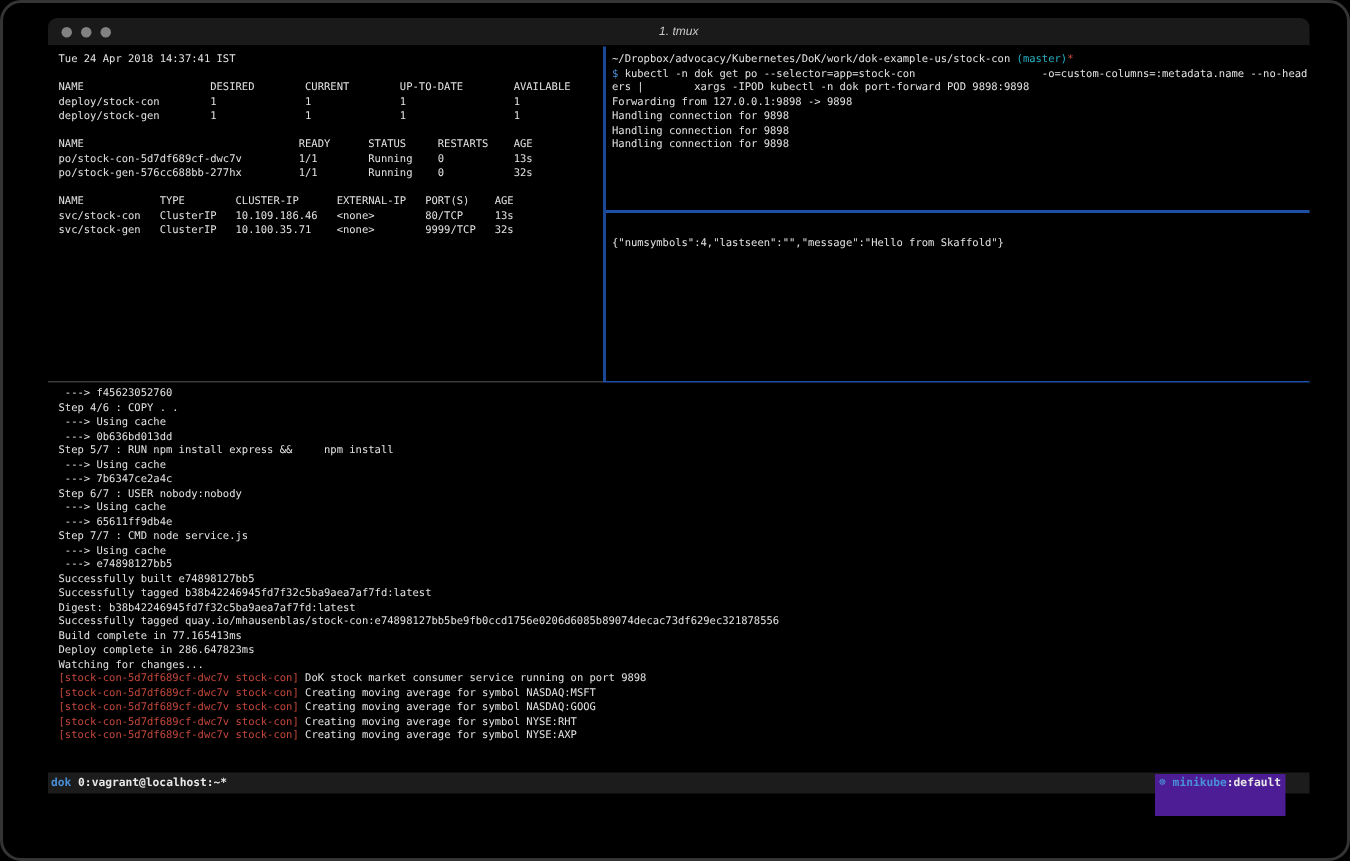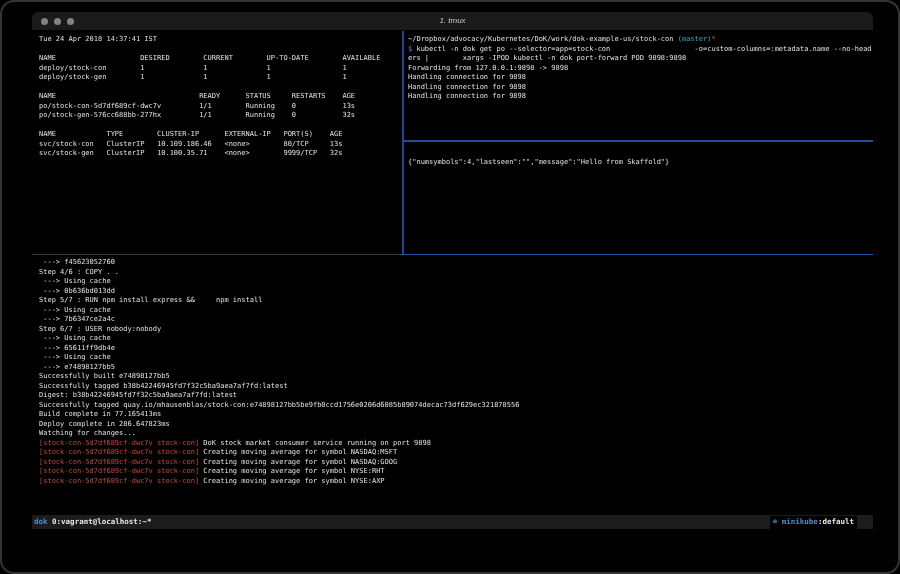--- a/index.html
+++ b/index.html
@@ -28,21 +28,21 @@
   .c-cyan{color:#28b1c3;}
   .c-orange{color:#d4543c;}
   .c-blue{color:#4a90d9;}
   .c-red{color:#c4473c;}
   .statusbar{position:absolute;left:0;top:503px;width:841px;height:14px;background:#1c1c1c;
        font-size:7.5px;line-height:14px;white-space:pre;}
   .status-left{position:absolute;left:2px;top:0;font-weight:bold;}
   .status-session{color:#4a90d9;}
   .status-window{color:#e8e8e8;}
   .status-right{position:absolute;right:16px;top:1px;height:28px;line-height:12px;
-       background:#000000;padding:0 3px;font-weight:bold;}
+       background:#4c1d95;padding:0 3px;font-weight:bold;}
   .k8s-icon{color:#4a90d9;}
   .status-context{color:#4a90d9;}
   .status-namespace{color:#e8e8e8;}
 </style>
 </head>
 <body>
 
 <div class="screen-frame">
   <div class="window">
 
@@ -97,20 +97,21 @@
         <div class="tline"><span> ---&gt; f45623052760</span></div>
         <div class="tline"><span>Step 4/6 : COPY . .</span></div>
         <div class="tline"><span> ---&gt; Using cache</span></div>
         <div class="tline"><span> ---&gt; 0b636bd013dd</span></div>
         <div class="tline"><span>Step 5/7 : RUN npm install express &amp;&amp;     npm install</span></div>
         <div class="tline"><span> ---&gt; Using cache</span></div>
         <div class="tline"><span> ---&gt; 7b6347ce2a4c</span></div>
         <div class="tline"><span>Step 6/7 : USER nobody:nobody</span></div>
         <div class="tline"><span> ---&gt; Using cache</span></div>
         <div class="tline"><span> ---&gt; 65611ff9db4e</span></div>
+        <div class="tline"><span>Step 7/7 : CMD node service.js</span></div>
         <div class="tline"><span> ---&gt; Using cache</span></div>
         <div class="tline"><span> ---&gt; e74898127bb5</span></div>
         <div class="tline"><span>Successfully built e74898127bb5</span></div>
         <div class="tline"><span>Successfully tagged b38b42246945fd7f32c5ba9aea7af7fd:latest</span></div>
         <div class="tline"><span>Digest: b38b42246945fd7f32c5ba9aea7af7fd:latest</span></div>
         <div class="tline"><span>Successfully tagged quay.io/mhausenblas/stock-con:e74898127bb5be9fb0ccd1756e0206d6085b89074decac73df629ec321878556</span></div>
         <div class="tline"><span>Build complete in 77.165413ms</span></div>
         <div class="tline"><span>Deploy complete in 286.647823ms</span></div>
         <div class="tline"><span>Watching for changes...</span></div>
         <div class="tline"><span class="c-red">[stock-con-5d7df689cf-dwc7v stock-con]</span><span> DoK stock market consumer service running on port 9898</span></div>

